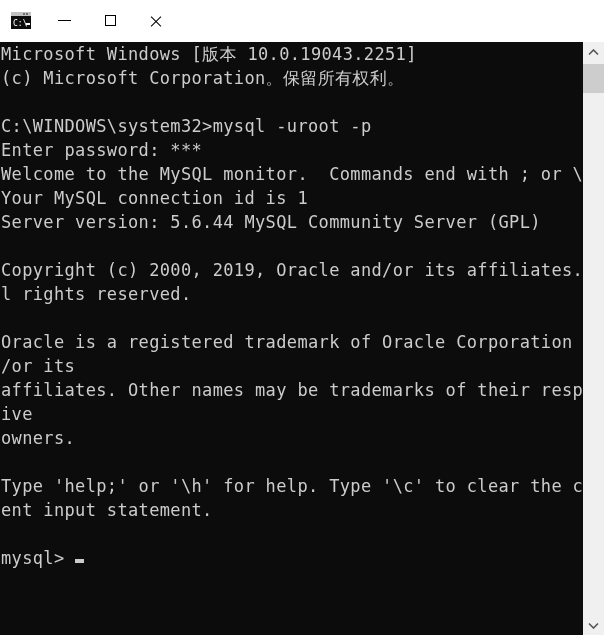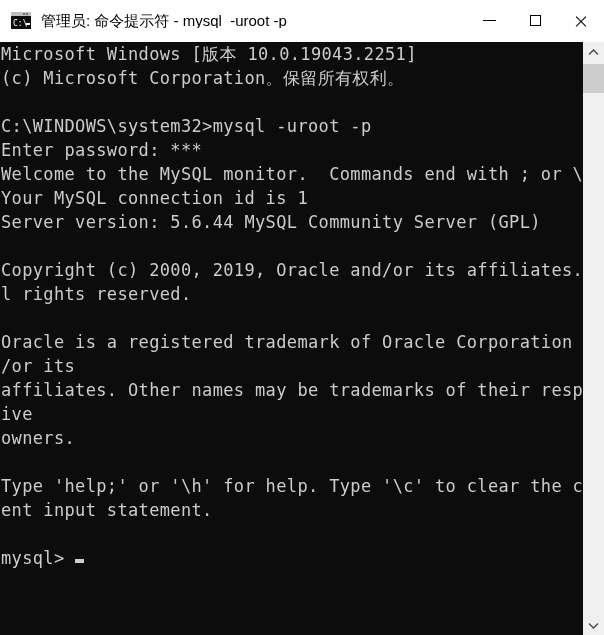--- a/index.html
+++ b/index.html
@@ -184,21 +184,20 @@
       <svg width="22" height="19" viewBox="0 0 22 19" xmlns="http://www.w3.org/2000/svg">
         <rect x="0" y="0" width="22" height="19" fill="#ffffff"></rect>
         <rect x="1" y="1" width="20" height="17" fill="#0c0c0c"></rect>
         <rect x="1" y="1" width="20" height="4" fill="#c0c0c0"></rect>
         <rect x="13" y="2" width="2" height="2" fill="#6e6e6e"></rect>
         <rect x="16" y="2" width="2" height="2" fill="#6e6e6e"></rect>
         <text x="3" y="15" font-family="DejaVu Sans Mono, monospace" font-size="8" fill="#ffffff">C:\</text>
         <rect x="16" y="12" width="4" height="2" fill="#ffffff"></rect>
       </svg>
     </div>
-    <div class="title-text">管理员: 命令提示符 - mysql  -uroot -p</div>
     <div class="win-controls">
       <button class="win-btn" title="minimize">
         <span class="glyph-min"></span>
       </button>
       <button class="win-btn" title="maximize">
         <span class="glyph-max"></span>
       </button>
       <button class="win-btn" title="close">
         <span class="glyph-close"></span>
       </button>

